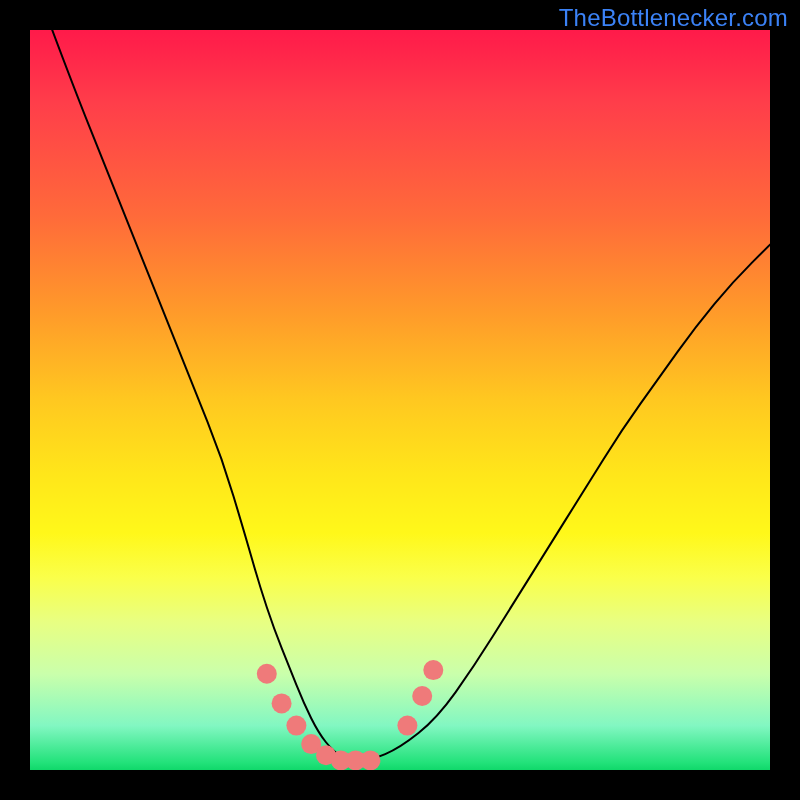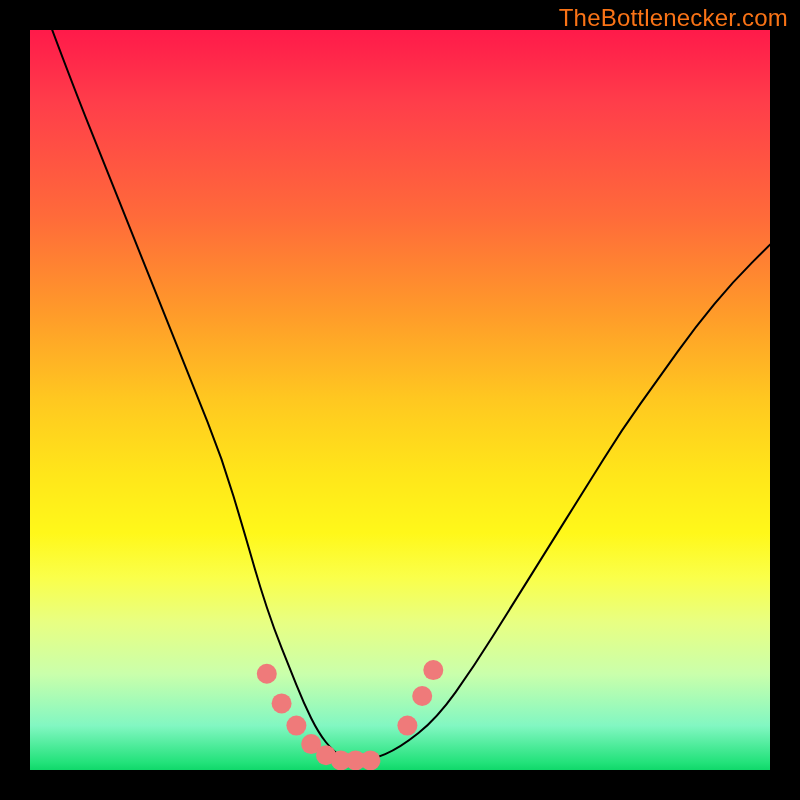--- a/index.html
+++ b/index.html
@@ -10,21 +10,21 @@
     position: relative;
     background: #000;
   }
   .watermark {
     position: absolute;
     top: 4px;
     right: 12px;
     font-family: Arial, Helvetica, sans-serif;
     font-size: 24px;
     font-weight: 500;
-    color: #f97316;
+    color: #3b82f6;
     z-index: 10;
     letter-spacing: 0.2px;
   }
   .plot-area {
     position: absolute;
     left: 30px;
     top: 30px;
     width: 740px;
     height: 740px;
     background: linear-gradient(to bottom,

